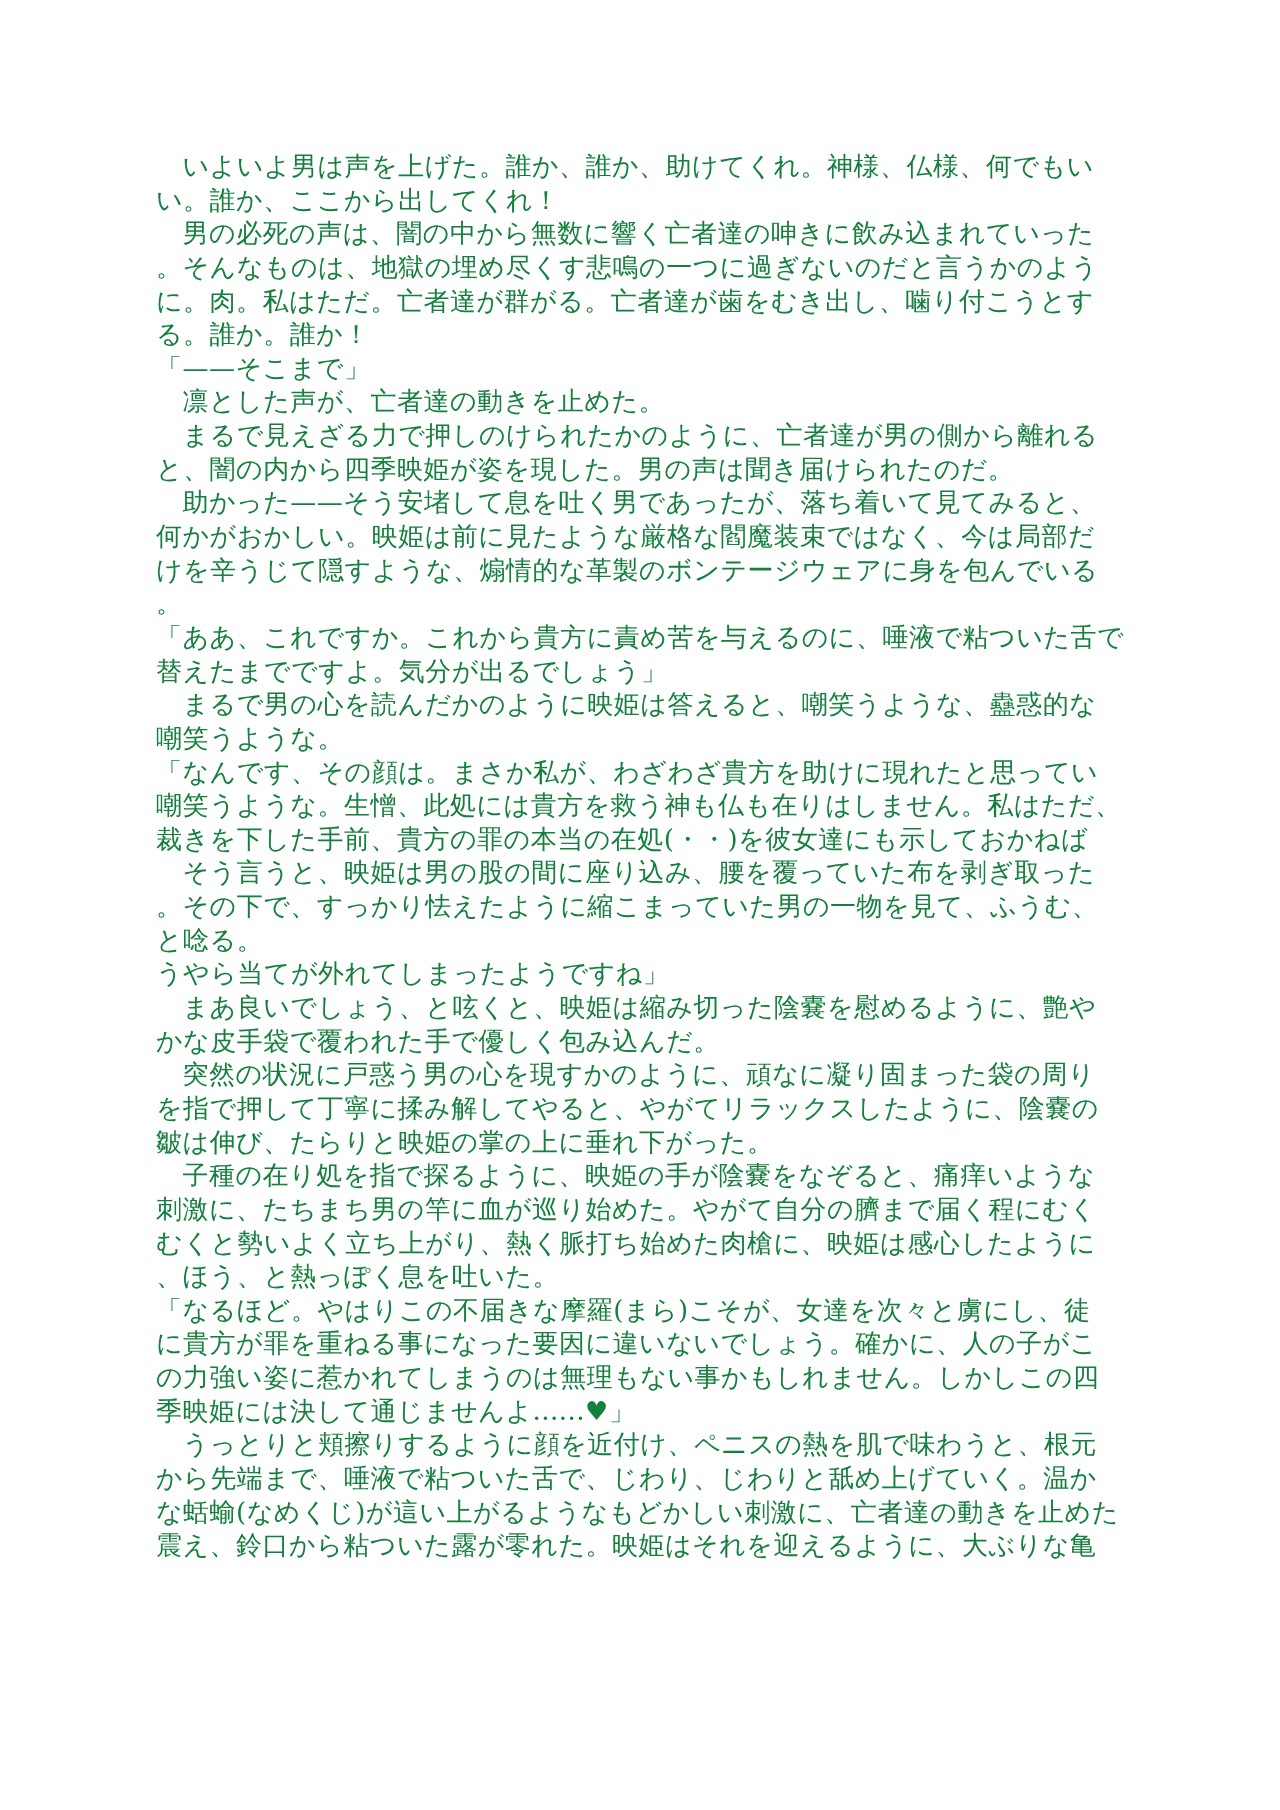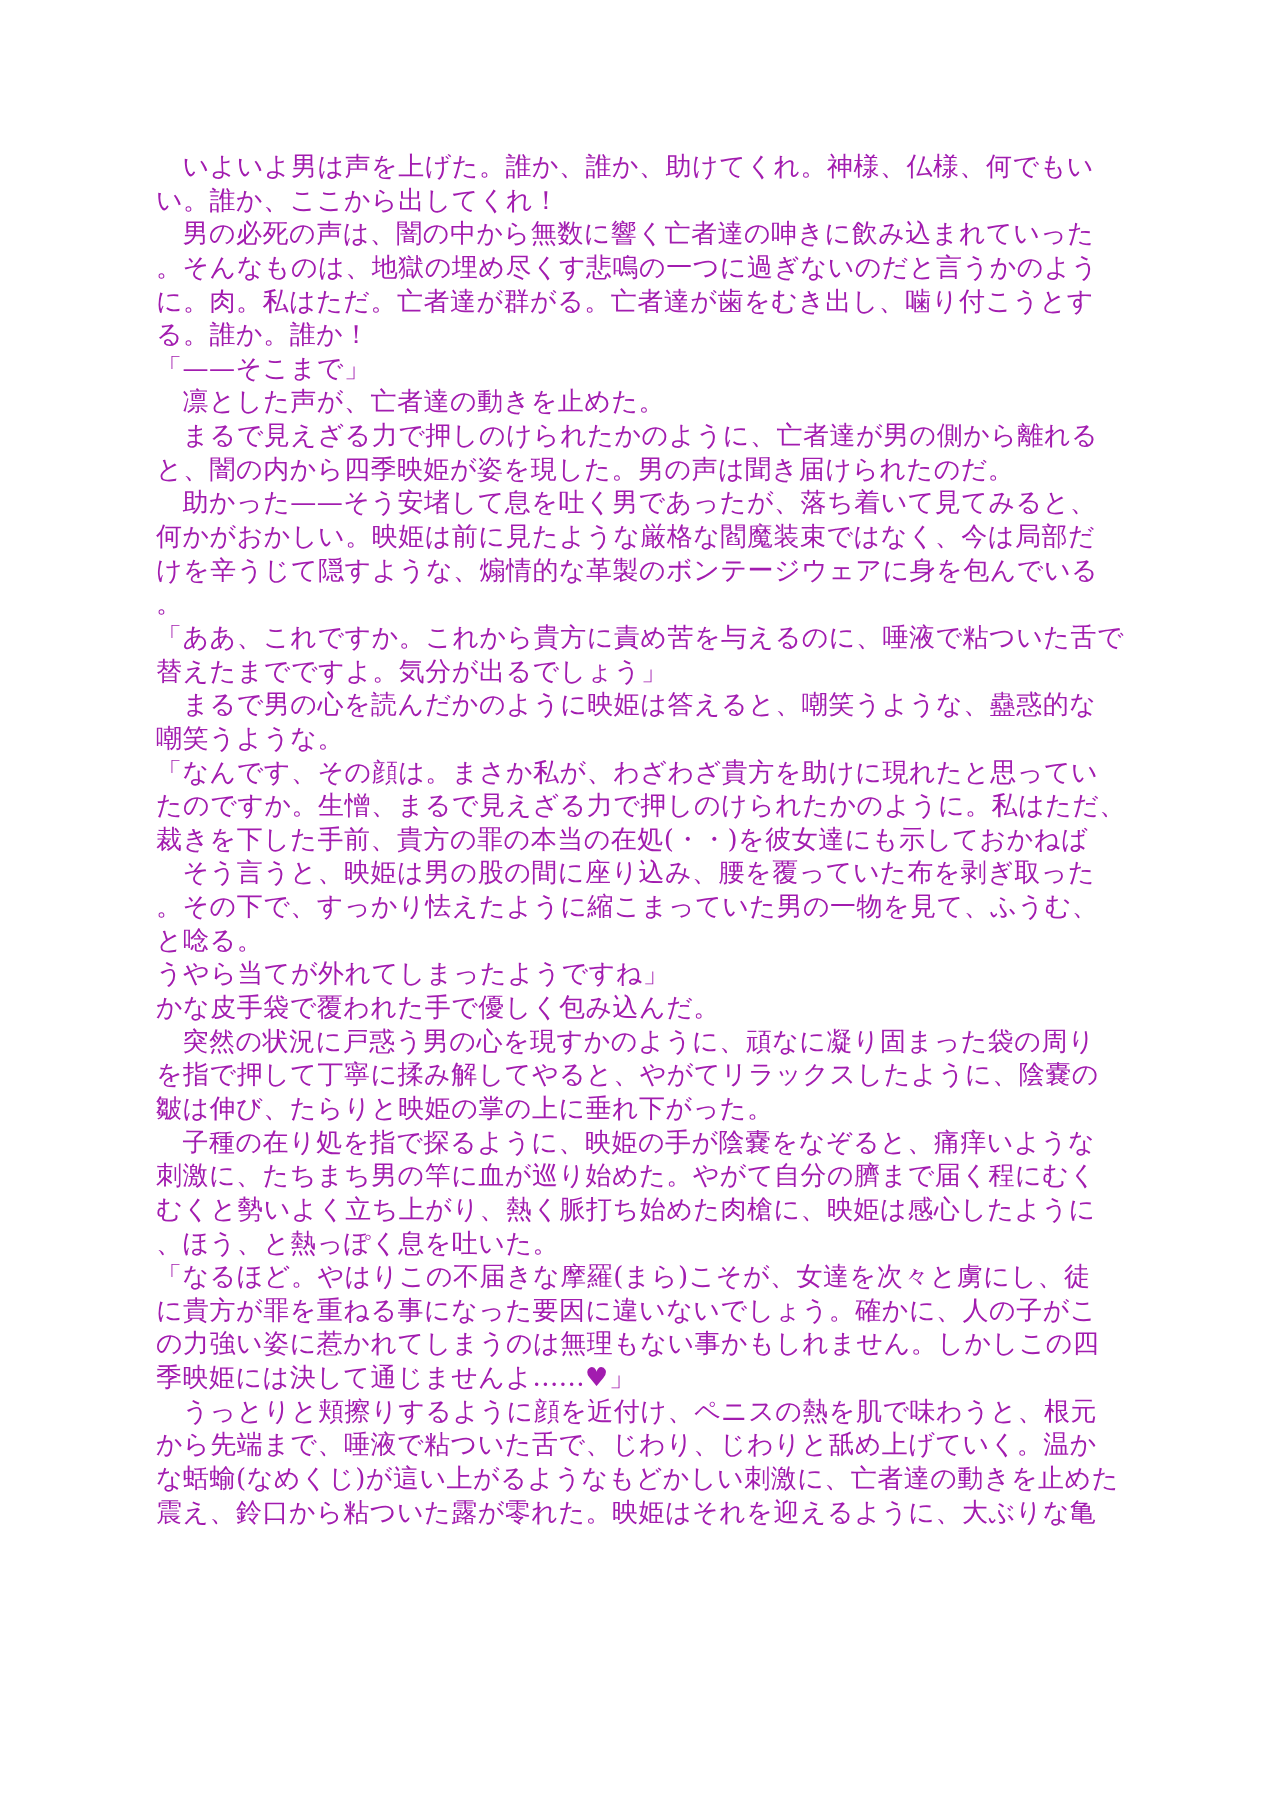--- a/index.html
+++ b/index.html
@@ -27,46 +27,47 @@
   }
   .line {
     white-space: pre;
     height: 33.65px;
   }
 </style>
 </head>
 <body>
 
 <div class="page">
-  <div class="text-block" style="color: #a21caf;">
+  <div class="text-block" style="color: #15803d;">
       <div class="line">　いよいよ男は声を上げた。誰か、誰か、助けてくれ。神様、仏様、何でもい</div>
       <div class="line">い。誰か、ここから出してくれ！</div>
       <div class="line">　男の必死の声は、闇の中から無数に響く亡者達の呻きに飲み込まれていった</div>
       <div class="line">。そんなものは、地獄の埋め尽くす悲鳴の一つに過ぎないのだと言うかのよう</div>
       <div class="line">に。肉。私はただ。亡者達が群がる。亡者達が歯をむき出し、噛り付こうとす</div>
       <div class="line">る。誰か。誰か！</div>
       <div class="line">「——そこまで」</div>
       <div class="line">　凛とした声が、亡者達の動きを止めた。</div>
       <div class="line">　まるで見えざる力で押しのけられたかのように、亡者達が男の側から離れる</div>
       <div class="line">と、闇の内から四季映姫が姿を現した。男の声は聞き届けられたのだ。</div>
       <div class="line">　助かった——そう安堵して息を吐く男であったが、落ち着いて見てみると、</div>
       <div class="line">何かがおかしい。映姫は前に見たような厳格な閻魔装束ではなく、今は局部だ</div>
       <div class="line">けを辛うじて隠すような、煽情的な革製のボンテージウェアに身を包んでいる</div>
       <div class="line">。</div>
       <div class="line">「ああ、これですか。これから貴方に責め苦を与えるのに、唾液で粘ついた舌で</div>
       <div class="line">替えたまでですよ。気分が出るでしょう」</div>
       <div class="line">　まるで男の心を読んだかのように映姫は答えると、嘲笑うような、蠱惑的な</div>
       <div class="line">嘲笑うような。</div>
       <div class="line">「なんです、その顔は。まさか私が、わざわざ貴方を助けに現れたと思ってい</div>
-      <div class="line">たのですか。生憎、まるで見えざる力で押しのけられたかのように。私はただ、</div>
+      <div class="line">嘲笑うような。生憎、此処には貴方を救う神も仏も在りはしません。私はただ、</div>
       <div class="line">裁きを下した手前、貴方の罪の本当の在処(・・)を彼女達にも示しておかねば</div>
       <div class="line">　そう言うと、映姫は男の股の間に座り込み、腰を覆っていた布を剥ぎ取った</div>
       <div class="line">。その下で、すっかり怯えたように縮こまっていた男の一物を見て、ふうむ、</div>
       <div class="line">と唸る。</div>
       <div class="line">うやら当てが外れてしまったようですね」</div>
+      <div class="line">　まあ良いでしょう、と呟くと、映姫は縮み切った陰嚢を慰めるように、艶や</div>
       <div class="line">かな皮手袋で覆われた手で優しく包み込んだ。</div>
       <div class="line">　突然の状況に戸惑う男の心を現すかのように、頑なに凝り固まった袋の周り</div>
       <div class="line">を指で押して丁寧に揉み解してやると、やがてリラックスしたように、陰嚢の</div>
       <div class="line">皺は伸び、たらりと映姫の掌の上に垂れ下がった。</div>
       <div class="line">　子種の在り処を指で探るように、映姫の手が陰嚢をなぞると、痛痒いような</div>
       <div class="line">刺激に、たちまち男の竿に血が巡り始めた。やがて自分の臍まで届く程にむく</div>
       <div class="line">むくと勢いよく立ち上がり、熱く脈打ち始めた肉槍に、映姫は感心したように</div>
       <div class="line">、ほう、と熱っぽく息を吐いた。</div>
       <div class="line">「なるほど。やはりこの不届きな摩羅(まら)こそが、女達を次々と虜にし、徒</div>
       <div class="line">に貴方が罪を重ねる事になった要因に違いないでしょう。確かに、人の子がこ</div>

